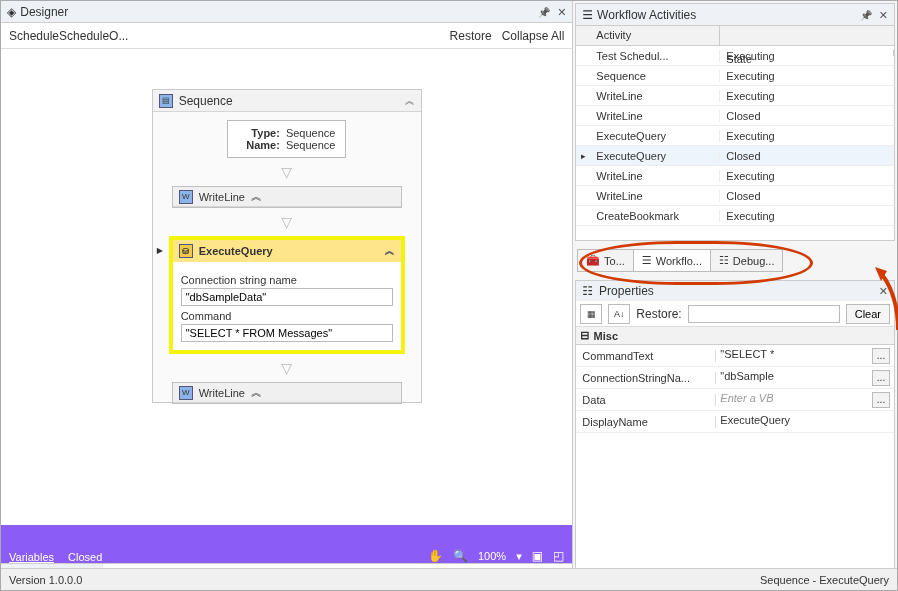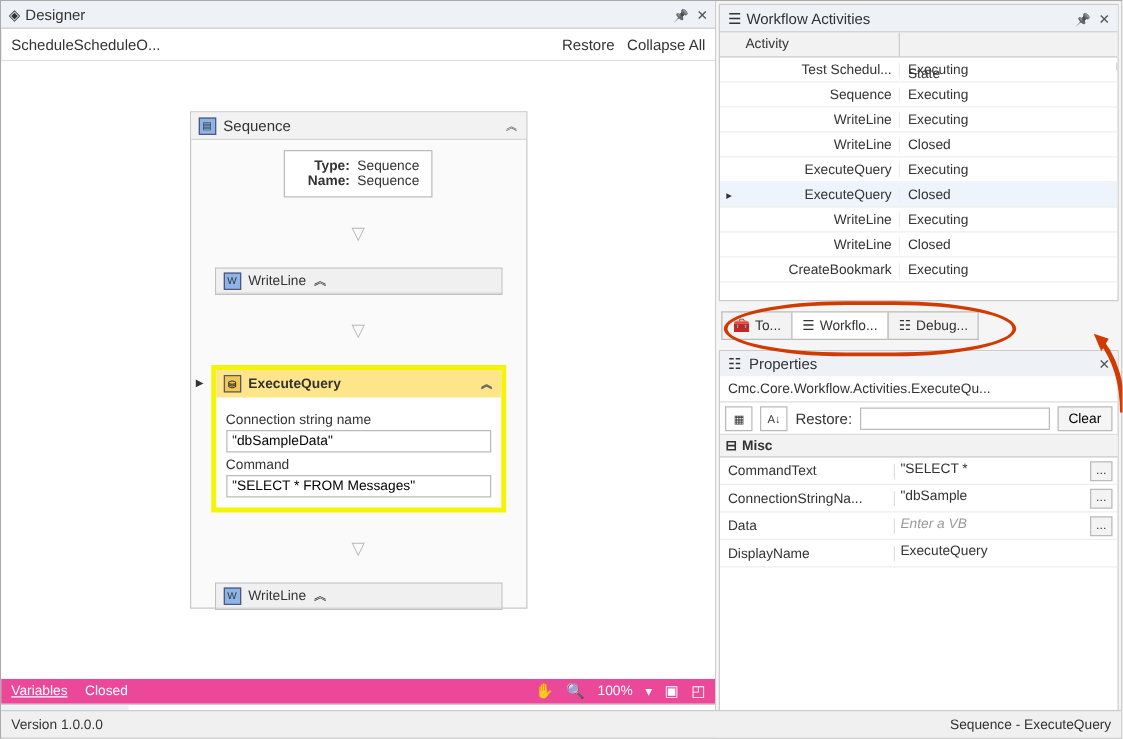--- a/index.html
+++ b/index.html
@@ -19,21 +19,21 @@
 .breadcrumb-bar { height: 26px; display: flex; align-items: center; padding: 0 8px; border-bottom: 1px solid #ddd; }
 .breadcrumb-bar .crumb { color: #333; }
 .breadcrumb-bar .spacer { flex: 1; }
 .breadcrumb-bar .link2 { color: #333; margin-left: 10px; cursor: pointer; }
 
 .canvas { flex: 1; background: #fff; position: relative; overflow: hidden; padding-top: 40px; }
 
 .seq-outer { width: 270px; margin: 0 auto; border: 1px solid #c9c9c9; background: #fafafa; }
 .seq-title { height: 22px; display: flex; align-items: center; gap: 6px; padding: 0 6px; border-bottom: 1px solid #d5d5d5; background: #f2f2f2; }
 .seq-title .collapse-icon { margin-left: auto; color: #666; font-size: 10px; cursor: pointer; }
-.seq-body { padding: 8px; display: flex; flex-direction: column; align-items: center; gap: 20px; }
+.seq-body { padding: 8px; display: flex; flex-direction: column; align-items: center; gap: 6px; }
 
 .props-box { border: 1px solid #bbb; background: #fff; padding: 6px 10px; font-size: 11px; }
 .props-box .row { display: flex; gap: 6px; }
 .props-box .k { font-weight: bold; width: 42px; text-align: right; }
 
 .arrow-down { color: #b8b8b8; font-size: 14px; }
 
 .activity { width: 230px; border: 1px solid #c0c0c0; background: #fafafa; }
 .activity .act-title { height: 20px; display: flex; align-items: center; gap: 6px; padding: 0 6px; background: #f0f0f0; border-bottom: 1px solid #d5d5d5; font-size: 11px; }
 .activity .act-body { padding: 8px; font-size: 11px; }
@@ -45,21 +45,21 @@
 .exec-query::before { content: "▶"; position: absolute; left: -16px; top: 6px; font-size: 8px; color: #333; }
 .exec-query .eq-header { background: #ffe58a; height: 22px; display: flex; align-items: center; padding: 0 6px; gap: 6px; font-size: 11px; font-weight: 600; }
 .exec-query .eq-header .chev { margin-left: auto; font-size: 10px; color: #666; }
 .exec-query .eq-body { padding: 8px; }
 .eq-label { font-size: 11px; margin: 4px 0 2px; }
 .eq-input { width: 100%; border: 1px solid #bbb; height: 18px; padding: 0 4px; font-size: 11px; }
 
 .act-icon { width: 14px; height: 14px; display: inline-flex; align-items: center; justify-content: center; background: #8cb4e8; border: 1px solid #557; font-size: 8px; }
 
 
-.designer-bottom { height: 20px; background: #ec4899; color: #fff; display: flex; align-items: center; padding: 0 8px; font-size: 11px; }
+.designer-bottom { height: 38px; background: #8b5cf6; color: #fff; display: flex; align-items: flex-end; padding: 0 8px; font-size: 11px; }
 .designer-bottom .tab { margin-right: 14px; cursor: pointer; }
 .designer-bottom .tab.active { text-decoration: underline; }
 .designer-bottom .spacer { flex: 1; }
 .designer-bottom .zoom { display: flex; align-items: center; gap: 10px; }
 .designer-bottom .icon { font-size: 12px; }
 
 
 .errorlist { display: flex; border-top: 1px solid #ccc; }
 .errorlist .body { height: 26px; background: #fff; border-bottom: 1px solid #ddd; }
 .errorlist .tabs { height: 24px; display: flex; align-items: center; padding: 4px 6px; gap: 10px; background: #fff; }
@@ -76,21 +76,21 @@
 
 .wf-activities { border: 1px solid #ccc; margin: 2px; background: #fff; display: flex; flex-direction: column; }
 .wf-table { flex: 1; overflow: hidden; }
 .wf-head { display: flex; background: #f2f2f2; border-bottom: 1px solid #ccc; height: 20px; font-size: 11px; }
 .wf-head .col { padding: 3px 6px; border-right: 1px solid #ccc; }
 .wf-head .col:first-child { width: 14px; border-right: none; padding: 0; }
 .wf-head .col.activity-col { width: 130px; }
 .wf-head .col.state-col { flex: 1; margin-top: 24px; }
 .wf-row { display: flex; height: 20px; font-size: 11px; border-bottom: 1px solid #eee; align-items: center; }
 .wf-row .mark { width: 14px; text-align: center; font-size: 9px; }
-.wf-row .c1 { width: 130px; padding: 0 6px; overflow: hidden; text-overflow: ellipsis; white-space: nowrap; border-right: 1px solid #eee; text-align: right; }
+.wf-row .c1 { width: 130px; padding: 0 6px; overflow: hidden; text-overflow: ellipsis; white-space: nowrap; border-right: 1px solid #eee; }
 .wf-row .c2 { flex: 1; padding: 0 6px; }
 .wf-row.sel { background: #eef4fb; }
 
 
 .tab-buttons { display: flex; gap: 0; padding: 6px 4px; position: relative; }
 .tab-btn { border: 1px solid #bbb; background: #f3f3f3; padding: 4px 8px; font-size: 11px; display: flex; align-items: center; gap: 4px; cursor: pointer; }
 .tab-btn + .tab-btn { margin-left: -1px; }
 .tab-btn.active { background: #fff; }
 .tab-icon { font-size: 11px; }
 .red-circle { position: absolute; border: 3px solid #d13a00; border-radius: 50%/60%; width: 234px; height: 44px; top: -2px; left: 6px; pointer-events: none; }
@@ -319,21 +319,20 @@
           </div>
       </div>
 
       <div class="props-panel">
         <div class="hdr">
           <span>☷</span>
           <span>Properties</span>
           <span style="flex:1"></span>
           <span class="close-x"></span>
         </div>
-        <div class="type-line">Cmc.Core.Workflow.Activities.ExecuteQu...</div>
         <div class="props-toolbar">
           <div class="cat-btn">▦</div>
           <div class="cat-btn sort-btn"></div>
           <span>Restore:</span>
           <input class="search-box" style="">
           <button class="clear-btn">Clear</button>
         </div>
         <div class="cat-header">
             <span>⊟</span>
             <span>Misc</span>

